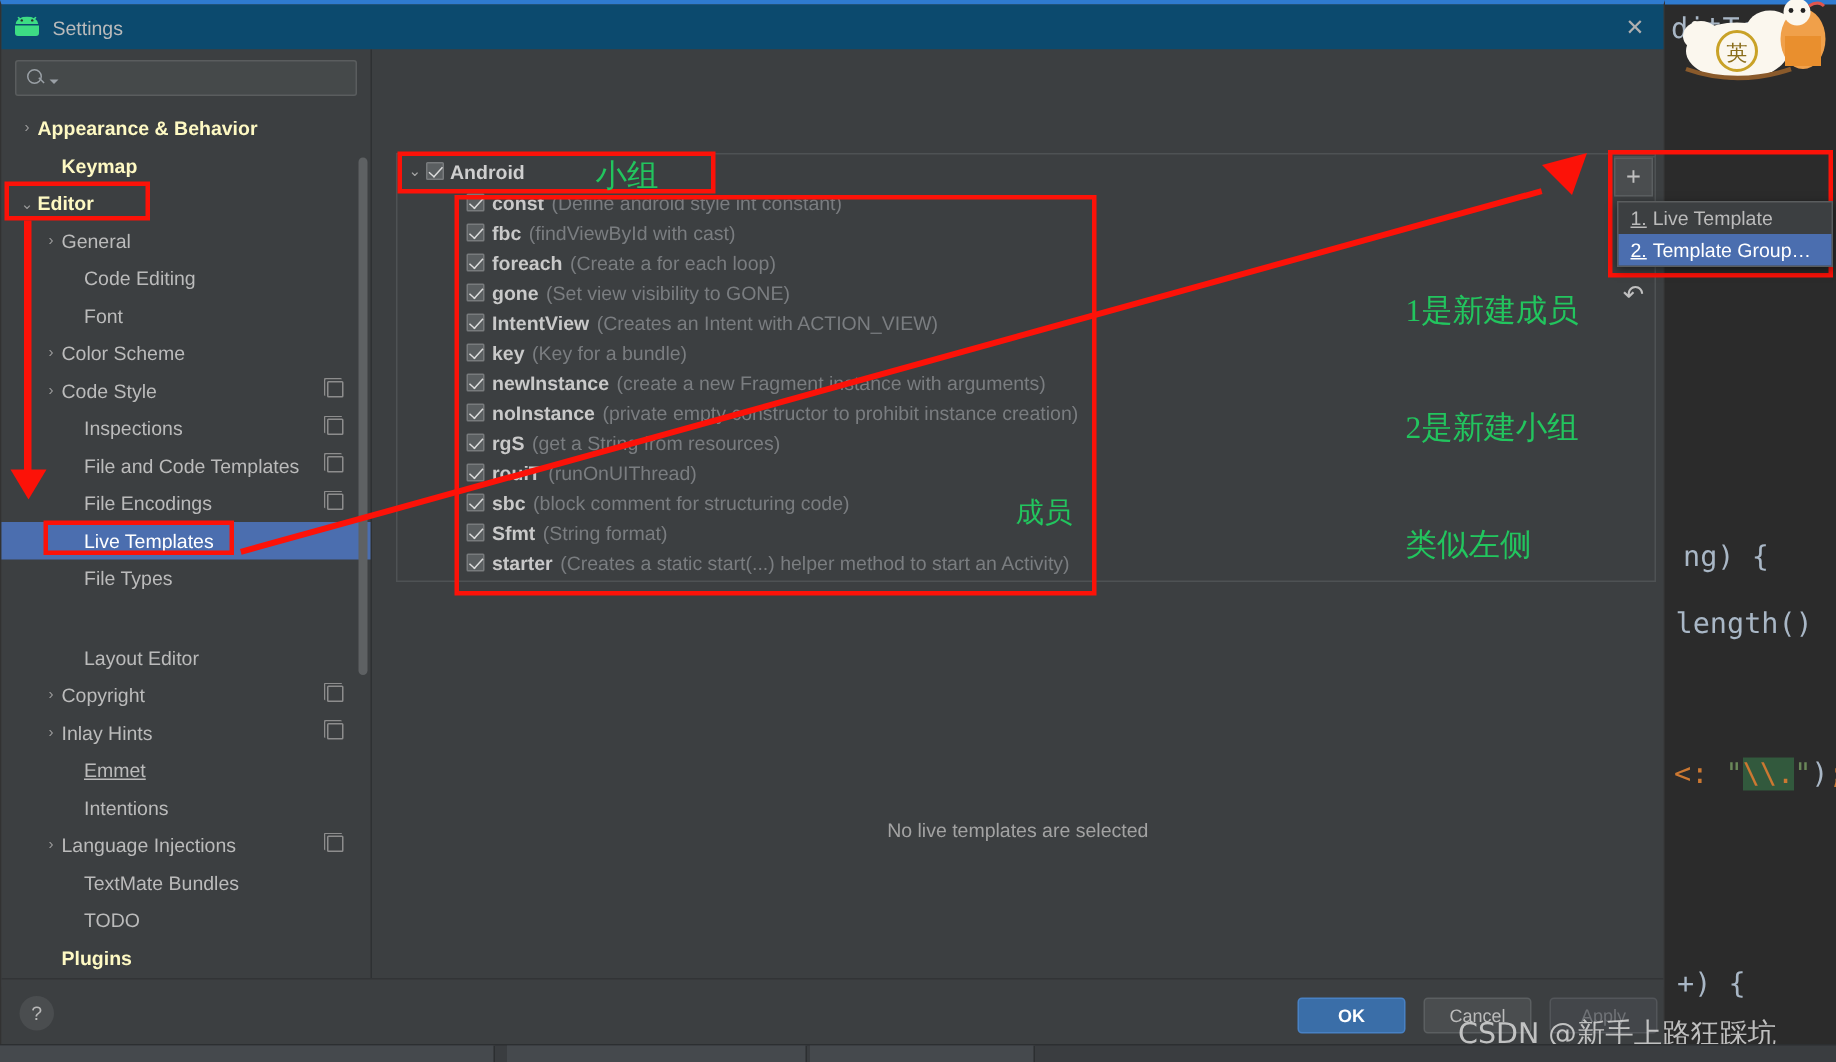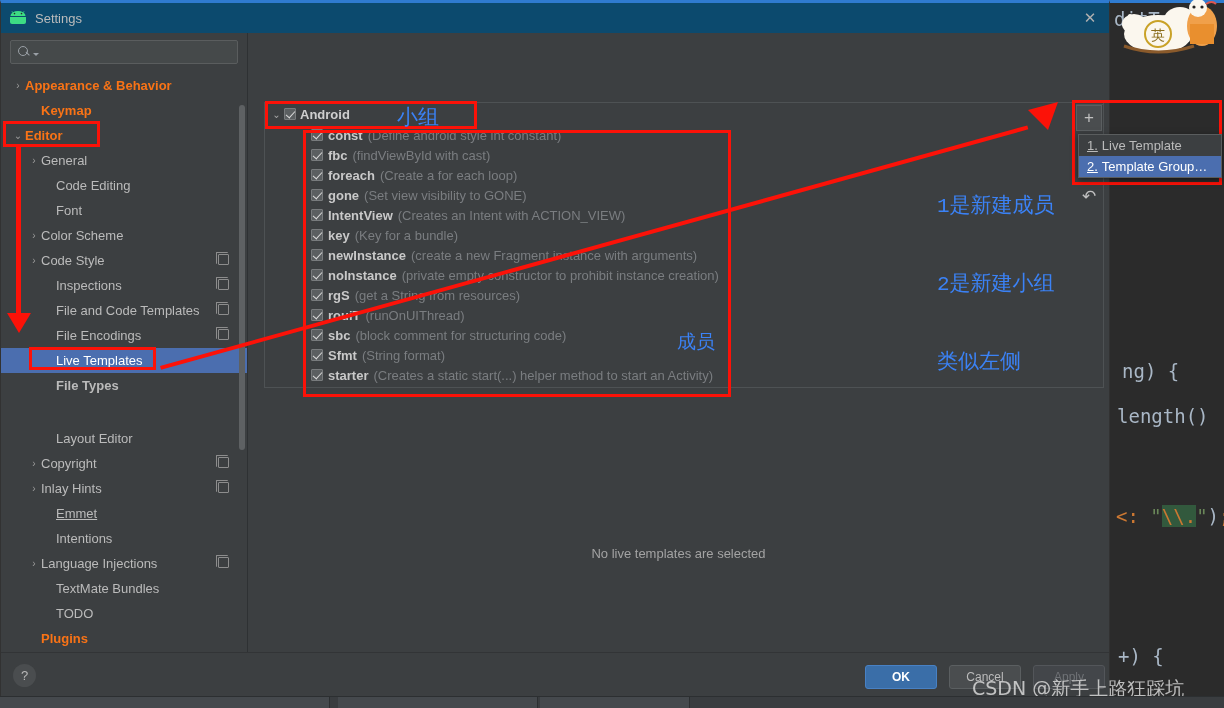--- a/index.html
+++ b/index.html
@@ -93,21 +93,21 @@
   .tree { position: relative; padding-top: 3px; }
   .tree-item {
     height: 25px; display: flex; align-items: center; position: relative;
     font-size: 13px; color: #bbbbbb; cursor: pointer; padding-right: 10px;
   }
   .tree-item.sel { background: #4b6eaf; color: #ffffff; }
   .tree-item .arrow {
     width: 14px; text-align: center; font-size: 10px; color: #9a9a9a; flex: 0 0 14px;
   }
   .tree-item .lbl { white-space: nowrap; }
-  .tree-item.bold .lbl { font-weight: bold; color: #f97316; }
+  .tree-item.bold .lbl { font-weight: bold; color: #fef9c3; }
   .copy-ico {
     position: absolute; right: 18px; top: 6px; width: 11px; height: 11px;
     border: 1px solid #8d8d8d; border-radius: 1px;
   }
   .copy-ico::before {
     content: ''; position: absolute; left: -3px; top: -3px; width: 11px; height: 11px;
     border: 1px solid #8d8d8d; border-radius: 1px; border-right: none; border-bottom: none;
   }
   .sb-scroll {
     position: absolute; right: 2px; top: 72px; width: 6px; height: 345px;
@@ -216,21 +216,21 @@
     justify-content: center; cursor: pointer;
   }
   .btn-ok { left: 864px; background: #3a6ea8; border: 1px solid #4881c4; color: #ffffff; font-weight: bold; }
   .btn-cancel { left: 948px; background: #4a4d4f; border: 1px solid #5b5f61; color: #bbbbbb; }
   .btn-apply { left: 1032px; background: #43464a; border: 1px solid #53565a; color: #6f7276; }
 
   
   .ann { position: absolute; pointer-events: none; }
   .ann-box { border: 3px solid #fc1208; }
   .ann-text {
-    color: #3b82f6; font-family: Liberation Mono, monospace; white-space: pre;
+    color: #22c55e; font-family: Liberation Serif, serif; white-space: pre;
   }
   .ann-line { position: absolute; background: #fc1208; transform-origin: 0 0; }
 
   .watermark {
     position: absolute; left: 972px; top: 676px;
     font-size: 19px; color: #d8d8d8; opacity: .85; white-space: nowrap;
     font-family: "DejaVu Sans", sans-serif;
   }
 </style>
 </head>
@@ -334,21 +334,21 @@
             </div>
             <div class="tree-item" style="padding-left: 41px;">
               <span class="arrow"></span>
               <span class="lbl">File Encodings</span>
               <span class="copy-ico"></span>
             </div>
             <div class="tree-item sel" style="padding-left: 41px;">
               <span class="arrow"></span>
               <span class="lbl">Live Templates</span>
             </div>
-            <div class="tree-item" style="padding-left: 41px; font-weight: bold;">
+            <div class="tree-item" style="padding-left: 41px;">
               <span class="arrow"></span>
               <span class="lbl">File Types</span>
             </div>
             <div class="tree-item" style="padding-left: 41px; margin-top: 28px;">
               <span class="arrow"></span>
               <span class="lbl">Layout Editor</span>
             </div>
             <div class="tree-item" style="padding-left: 26px;">
               <span class="arrow">›</span>
               <span class="lbl">Copyright</span>

